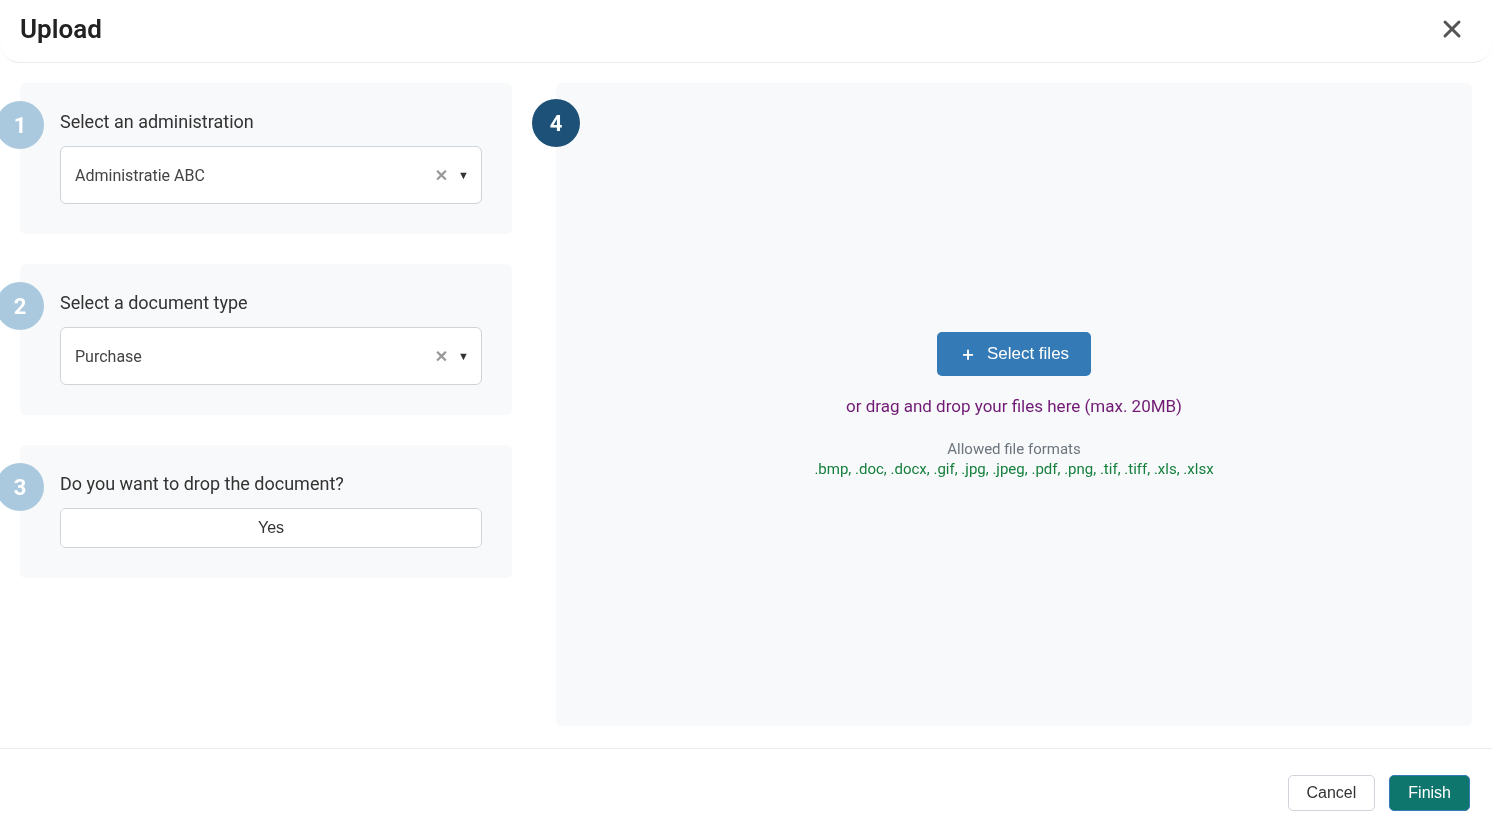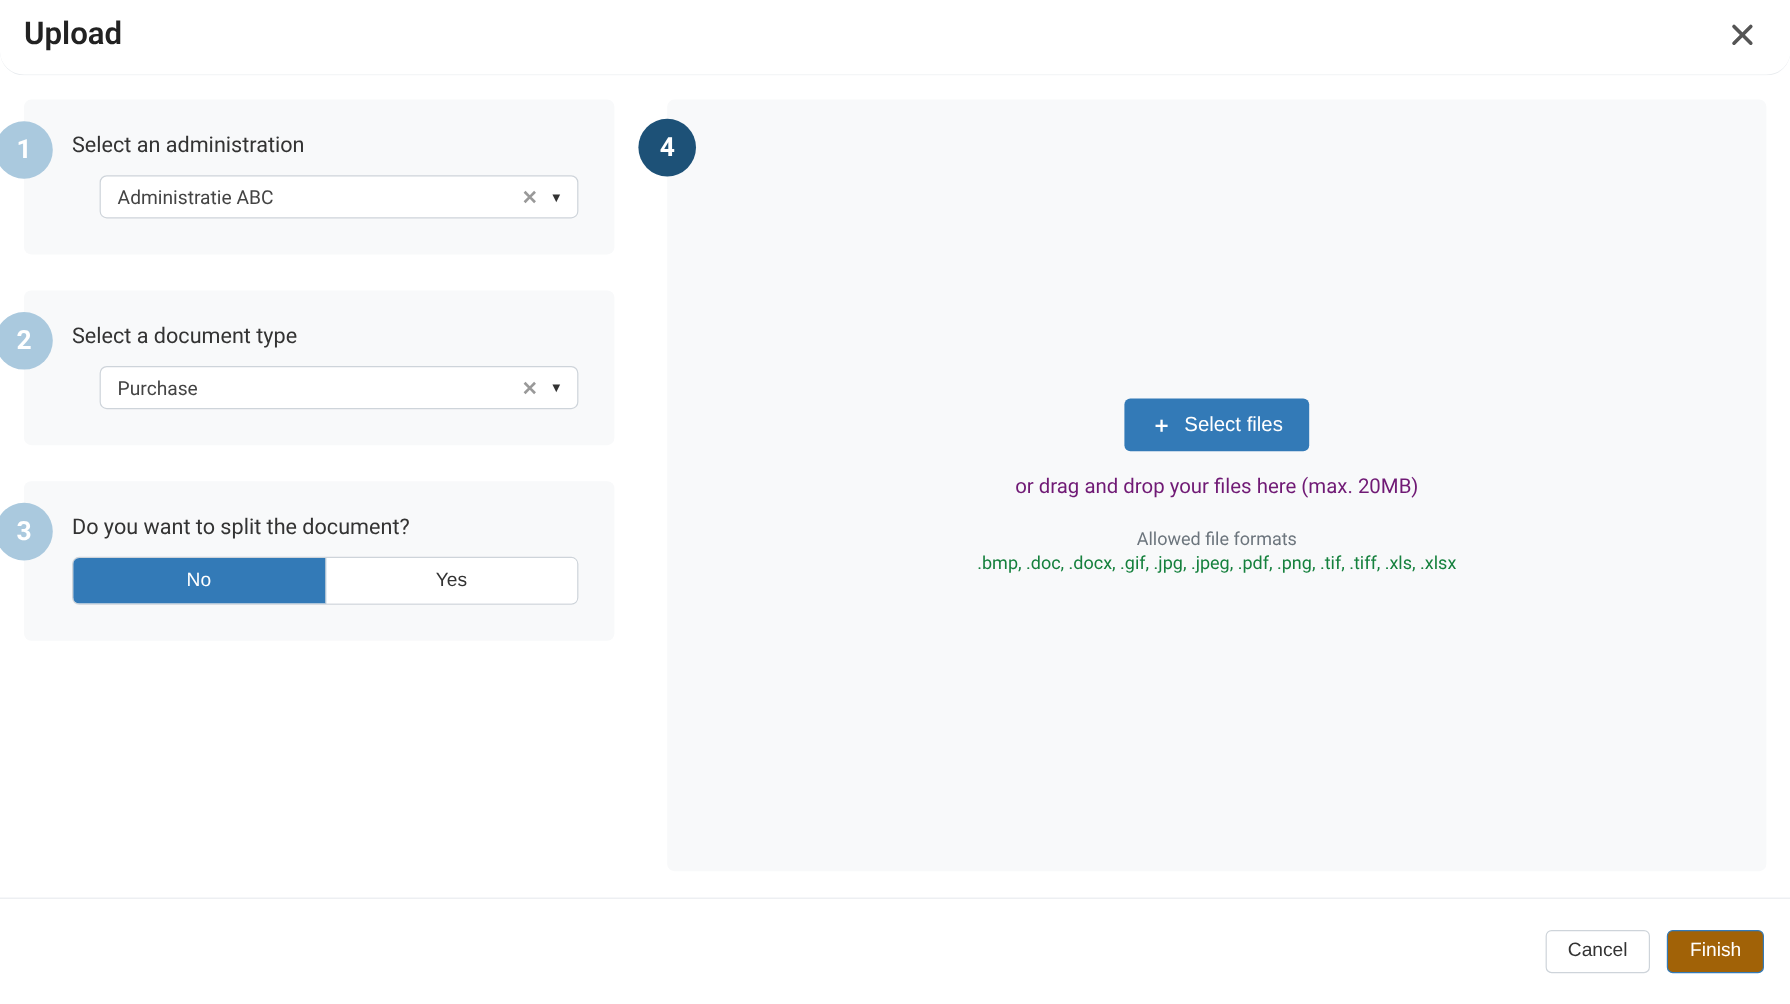--- a/index.html
+++ b/index.html
@@ -84,27 +84,26 @@
     color: #333;
     margin: 4px 0 14px 0;
     font-weight: 400;
   }
 
   
   .select-box {
     background: #fff;
     border: 1px solid #ced4da;
     border-radius: 6px;
-    height: 36px;
+    height: 58px;
     display: flex;
     align-items: center;
     padding: 0 8px 0 14px;
     font-size: 16px;
     color: #444;
-    margin-left: 23px;
   }
   .select-box .value {
     flex: 1;
   }
   .select-box .clear {
     color: #999;
     cursor: pointer;
     padding: 0 6px;
     font-size: 16px;
     font-weight: 700;
@@ -239,21 +238,21 @@
     font-size: 16px;
     border-radius: 5px;
     cursor: pointer;
   }
   .btn-cancel {
     background: #fff;
     border: 1px solid #ced4da;
     color: #333;
   }
   .btn-finish {
-    background: #a16207;
+    background: #0f766e;
     border: 1px solid #337ab7;
     color: #fff;
   }
 </style>
 </head>
 <body>
 
 <div class="header">
   <h1>Upload</h1>
   <span class="close-btn">
@@ -282,23 +281,22 @@
       <div class="step-title">Select a document type</div>
       <div class="select-box">
         <span class="value">Purchase</span>
         <span class="clear">✕</span>
         <span class="caret">▼</span>
       </div>
     </div>
 
     <div class="step-card">
       <div class="step-badge">3</div>
-      <div class="step-title">Do you want to split the document?</div>
+      <div class="step-title">Do you want to drop the document?</div>
       <div class="toggle-group">
-        <button class="toggle-btn active">No</button>
         <button class="toggle-btn">Yes</button>
       </div>
     </div>
 
 
   </div>
 
   <div class="right-col">
     <div class="upload-zone">
       <div class="step-badge-right">4</div>

